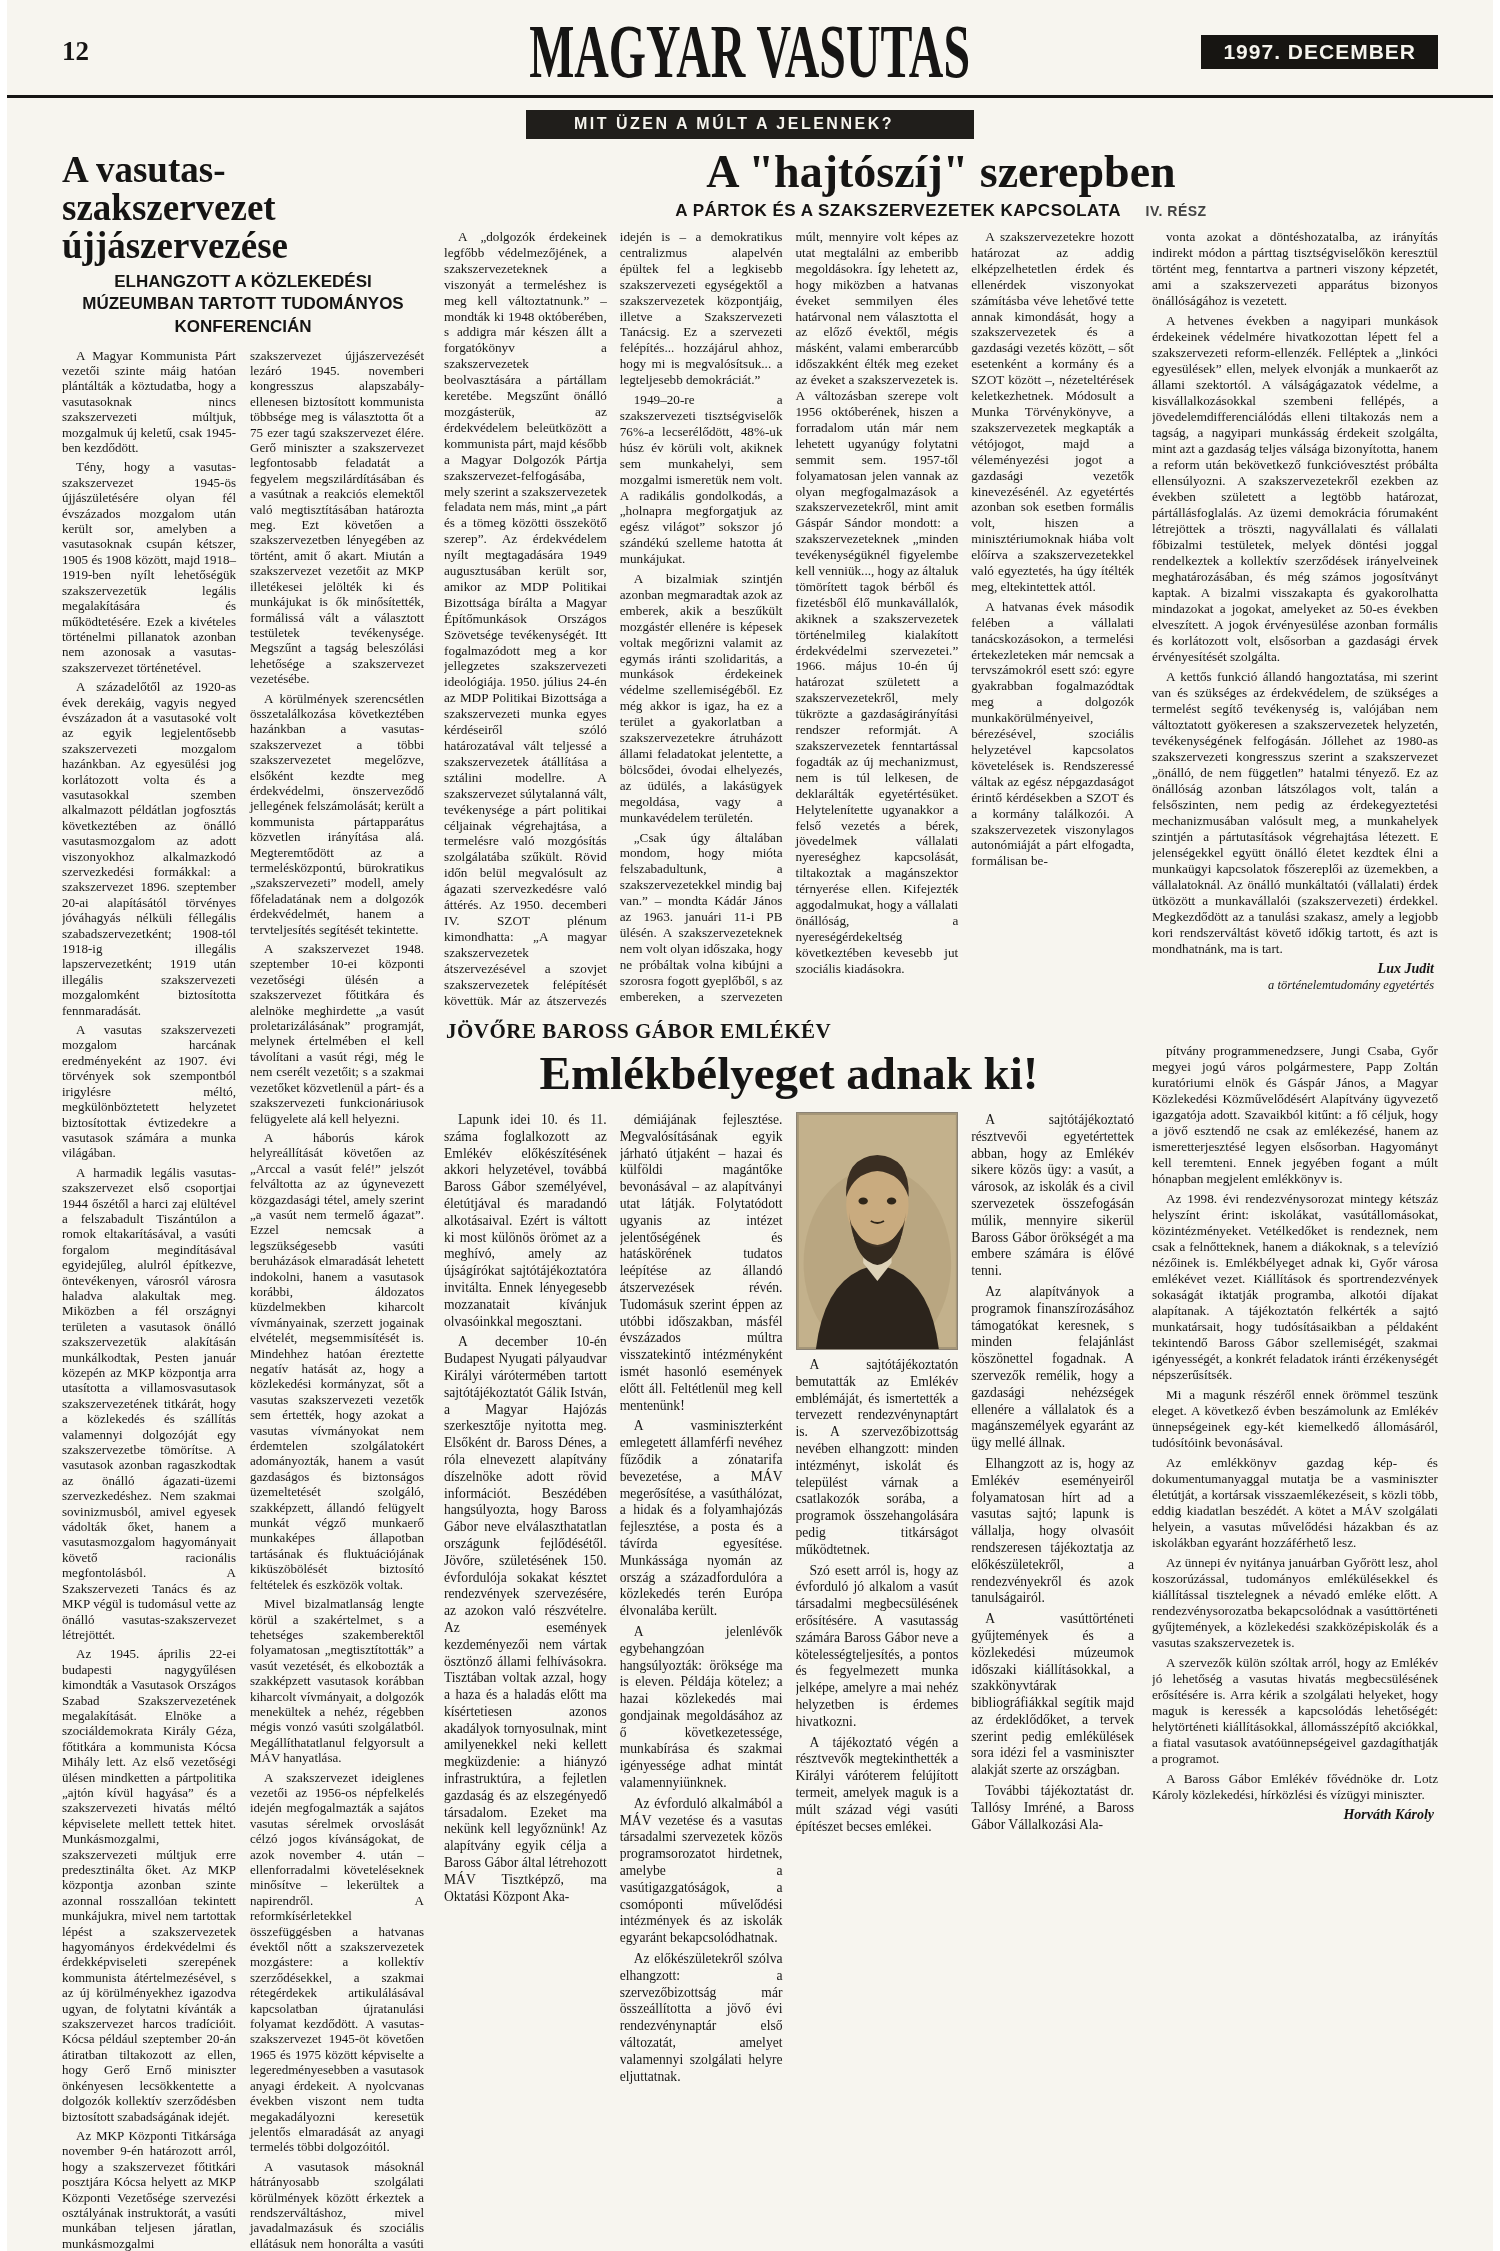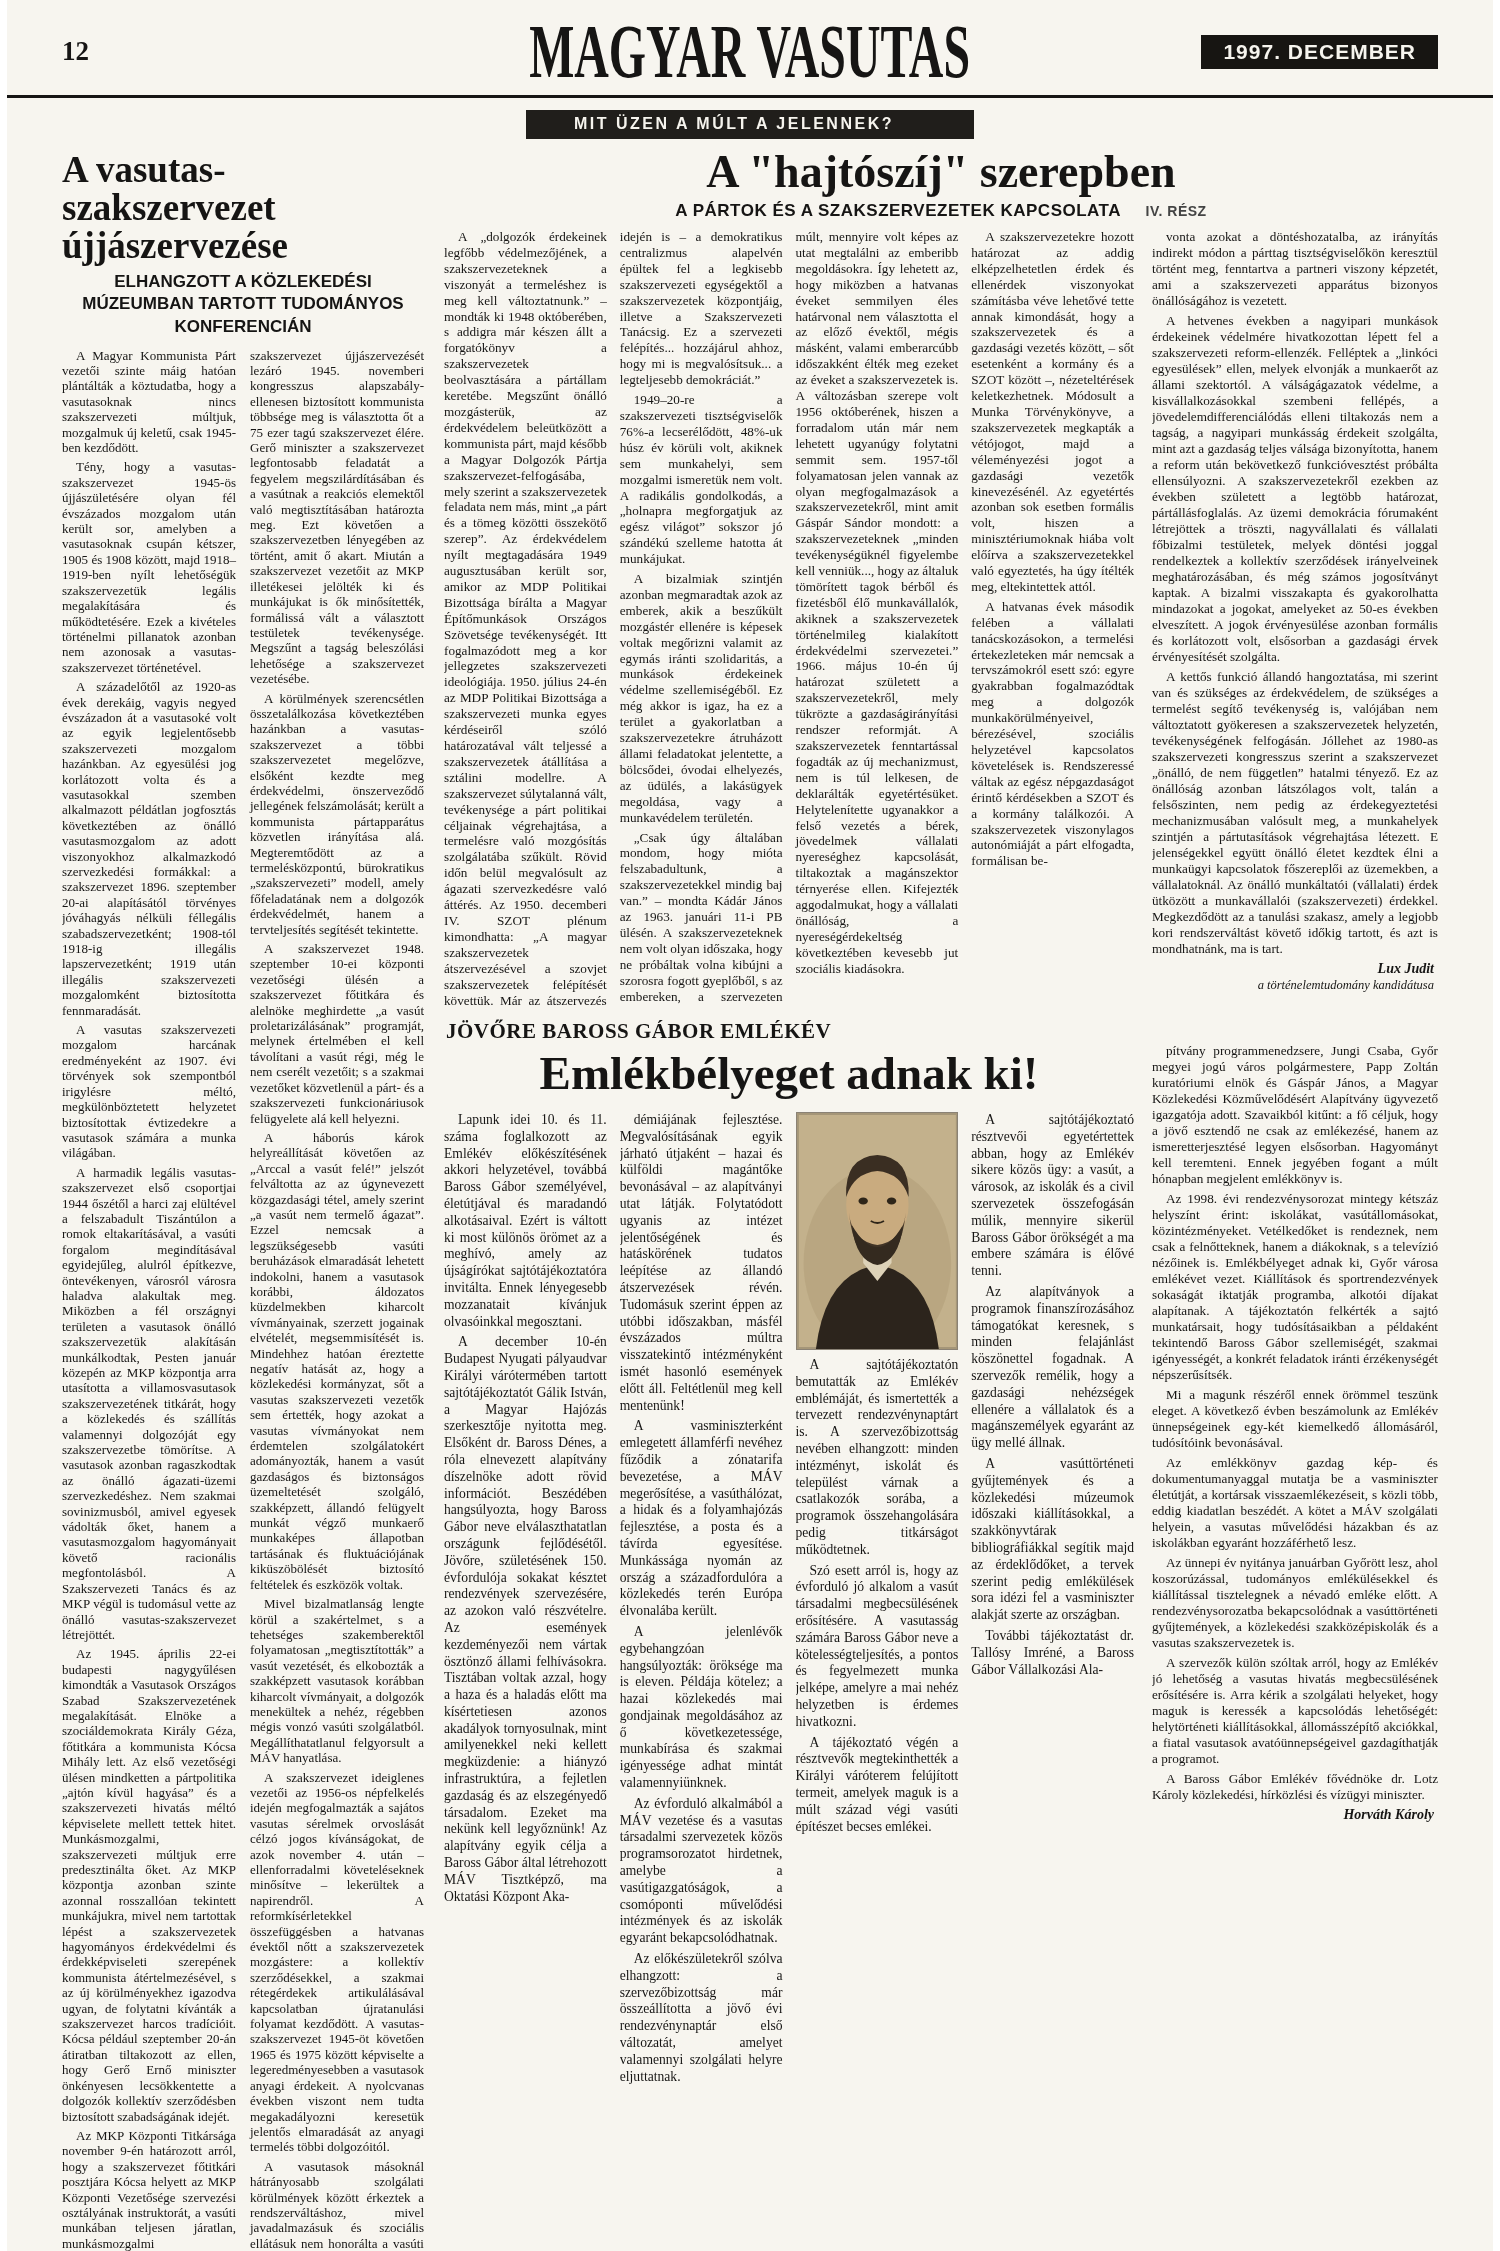--- a/index.html
+++ b/index.html
@@ -204,21 +204,21 @@
 
       <div class="rail bodytext">
         <div class="rail-block-haj">
           <div>
               <p>vonta azokat a döntéshozatalba, az irányítás indirekt módon a párttag tisztségviselőkön keresztül történt meg, fenntartva a partneri viszony képzetét, ami a szakszervezeti apparátus bizonyos önállóságához is vezetett.</p>
               <p>A hetvenes években a nagyipari munkások érdekeinek védelmére hivatkozottan lépett fel a szakszervezeti reform-ellenzék. Felléptek a „linkóci egyesülések” ellen, melyek elvonják a munkaerőt az állami szektortól. A válságágazatok védelme, a kisvállalkozásokkal szembeni fellépés, a jövedelemdifferenciálódás elleni tiltakozás nem a tagság, a nagyipari munkásság érdekeit szolgálta, mint azt a gazdaság teljes válsága bizonyította, hanem a reform után bekövetkező funkcióvesztést próbálta ellensúlyozni. A szakszervezetekről ezekben az években született a legtöbb határozat, pártállásfoglalás. Az üzemi demokrácia fórumaként létrejöttek a tröszti, nagyvállalati és vállalati főbizalmi testületek, melyek döntési joggal rendelkeztek a kollektív szerződések irányelveinek meghatározásában, és még számos jogosítványt kaptak. A bizalmi visszakapta és gyakorolhatta mindazokat a jogokat, amelyeket az 50-es években elveszített. A jogok érvényesülése azonban formális és korlátozott volt, elsősorban a gazdasági érvek érvényesítését szolgálta.</p>
               <p>A kettős funkció állandó hangoztatása, mi szerint van és szükséges az érdekvédelem, de szükséges a termelést segítő tevékenység is, valójában nem változtatott gyökeresen a szakszervezetek helyzetén, tevékenységének felfogásán. Jóllehet az 1980-as szakszervezeti kongresszus szerint a szakszervezet „önálló, de nem független” hatalmi tényező. Ez az önállóság azonban látszólagos volt, talán a felsőszinten, nem pedig az érdekegyeztetési mechanizmusában valósult meg, a munkahelyek szintjén a pártutasítások végrehajtása létezett. E jelenségekkel együtt önálló életet kezdtek élni a munkaügyi kapcsolatok főszereplői az üzemekben, a vállalatoknál. Az önálló munkáltatói (vállalati) érdek ütközött a munkavállalói (szakszervezeti) érdekkel. Megkezdődött az a tanulási szakasz, amely a legjobb kori rendszerváltást követő időkig tartott, és azt is mondhatnánk, ma is tart.</p>
             </div>
           <div class="sig">
             <div class="sig-name">Lux Judit</div>
-            <div class="sig-title">a történelemtudomány kandidátusa</div>
+            <div class="sig-title">a történelemtudomány egyetértés</div>
           </div>
         </div>
         <div style="margin-top:14px;">
           <div>
               <p>pítvány programmenedzsere, Jungi Csaba, Győr megyei jogú város polgármestere, Papp Zoltán kuratóriumi elnök és Gáspár János, a Magyar Közlekedési Közművelődésért Alapítvány ügyvezető igazgatója adott. Szavaikból kitűnt: a fő céljuk, hogy a jövő esztendő ne csak az emlékezésé, hanem az ismeretterjesztésé legyen elsősorban. Hagyományt kell teremteni. Ennek jegyében fogant a múlt hónapban megjelent emlékkönyv is.</p>
               <p>Az 1998. évi rendezvénysorozat mintegy kétszáz helyszínt érint: iskolákat, vasútállomásokat, közintézményeket. Vetélkedőket is rendeznek, nem csak a felnőtteknek, hanem a diákoknak, s a televízió nézőinek is. Emlékbélyeget adnak ki, Győr városa emlékévet vezet. Kiállítások és sportrendezvények sokaságát iktatják programba, alkotói díjakat alapítanak. A tájékoztatón felkérték a sajtó munkatársait, hogy tudósításaikban a példaként tekintendő Baross Gábor szellemiségét, szakmai igényességét, a konkrét feladatok iránti érzékenységét népszerűsítsék.</p>
               <p>Mi a magunk részéről ennek örömmel teszünk eleget. A következő évben beszámolunk az Emlékév ünnepségeinek egy-két kiemelkedő állomásáról, tudósítóink bevonásával.</p>
               <p>Az emlékkönyv gazdag kép- és dokumentumanyaggal mutatja be a vasminiszter életútját, a kortársak visszaemlékezéseit, s közli több, eddig kiadatlan beszédét. A kötet a MÁV szolgálati helyein, a vasutas művelődési házakban és az iskolákban egyaránt hozzáférhető lesz.</p>
               <p>Az ünnepi év nyitánya januárban Győrött lesz, ahol koszorúzással, tudományos emlékülésekkel és kiállítással tisztelegnek a névadó emléke előtt. A rendezvénysorozatba bekapcsolódnak a vasúttörténeti gyűjtemények, a közlekedési szakközépiskolák és a vasutas szakszervezetek is.</p>
               <p>A szervezők külön szóltak arról, hogy az Emlékév jó lehetőség a vasutas hivatás megbecsülésének erősítésére is. Arra kérik a szolgálati helyeket, hogy maguk is keressék a kapcsolódás lehetőségét: helytörténeti kiállításokkal, állomásszépítő akciókkal, a fiatal vasutasok avatóünnepségeivel gazdagíthatják a programot.</p>
@@ -264,20 +264,21 @@
             </div>
             <div>
                 <p>A sajtótájékoztatón bemutatták az Emlékév emblémáját, és ismertették a tervezett rendezvénynaptárt is. A szervezőbizottság nevében elhangzott: minden intézményt, iskolát és települést várnak a csatlakozók sorába, a programok összehangolására pedig titkárságot működtetnek.</p>
                 <p>Szó esett arról is, hogy az évforduló jó alkalom a vasút társadalmi megbecsülésének erősítésére. A vasutasság számára Baross Gábor neve a kötelességteljesítés, a pontos és fegyelmezett munka jelképe, amelyre a mai nehéz helyzetben is érdemes hivatkozni.</p>
                 <p>A tájékoztató végén a résztvevők megtekinthették a Királyi váróterem felújított termeit, amelyek maguk is a múlt század végi vasúti építészet becses emlékei.</p>
               </div>
           </div>
           <div class="emlek-col bodytext">
               <p>A sajtótájékoztató résztvevői egyetértettek abban, hogy az Emlékév sikere közös ügy: a vasút, a városok, az iskolák és a civil szervezetek összefogásán múlik, mennyire sikerül Baross Gábor örökségét a ma embere számára is élővé tenni.</p>
               <p>Az alapítványok a programok finanszírozásához támogatókat keresnek, s minden felajánlást köszönettel fogadnak. A szervezők remélik, hogy a gazdasági nehézségek ellenére a vállalatok és a magánszemélyek egyaránt az ügy mellé állnak.</p>
+              <p>Elhangzott az is, hogy az Emlékév eseményeiről folyamatosan hírt ad a vasutas sajtó; lapunk is vállalja, hogy olvasóit rendszeresen tájékoztatja az előkészületekről, a rendezvényekről és azok tanulságairól.</p>
               <p>A vasúttörténeti gyűjtemények és a közlekedési múzeumok időszaki kiállításokkal, a szakkönyvtárak bibliográfiákkal segítik majd az érdeklődőket, a tervek szerint pedig emlékülések sora idézi fel a vasminiszter alakját szerte az országban.</p>
               <p>További tájékoztatást dr. Tallósy Imréné, a Baross Gábor Vállalkozási Ala-</p>
             </div>
         </div>
       </div>
 
     </div>
   </div>
 </div>
 

